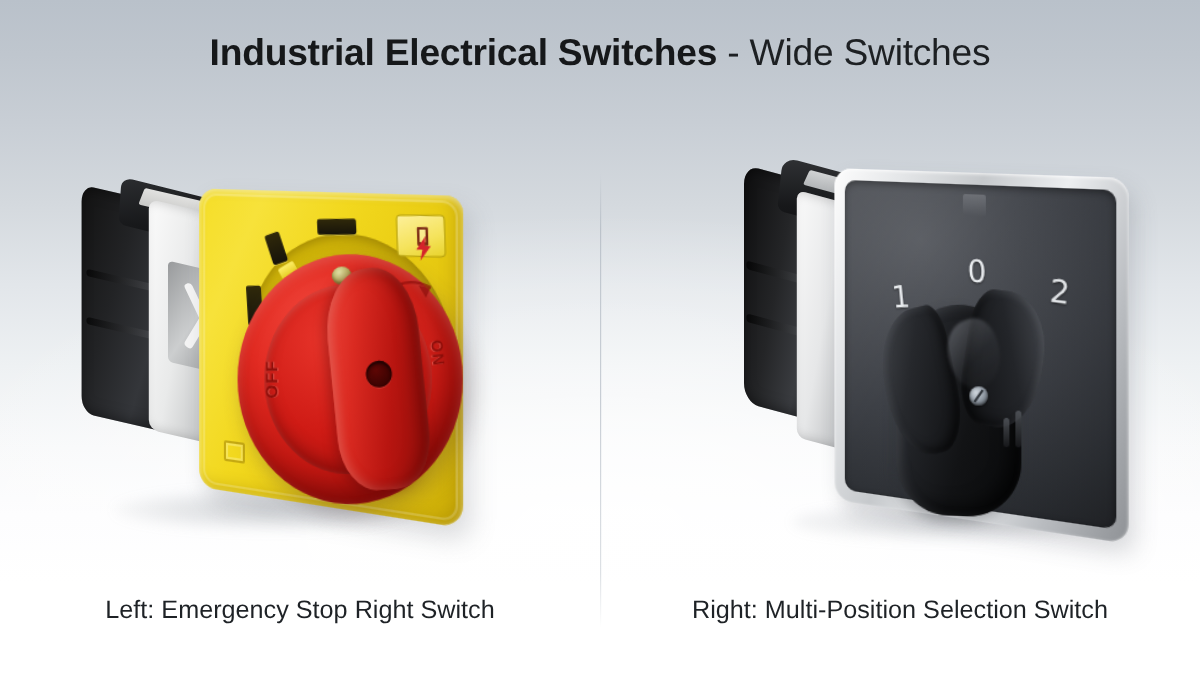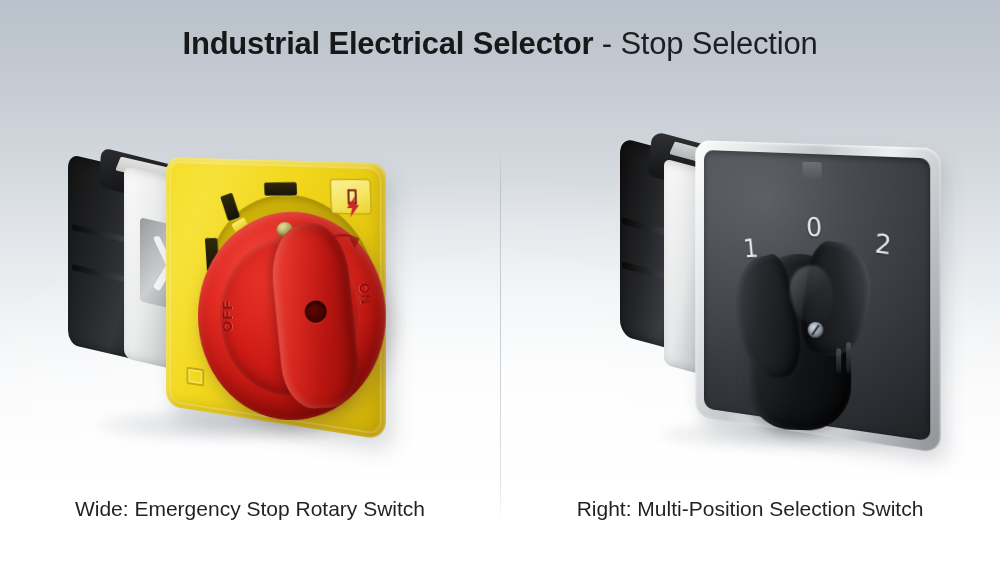--- a/index.html
+++ b/index.html
@@ -669,21 +669,21 @@
     opacity: 0.75;
   }
   .r-vent.v2 { right: 24px; top: 122px; height: 24px; }
 </style>
 </head>
 <body>
 
 <div class="stage">
 
   <div class="title-bar">
-    <span class="t-main">Industrial Electrical Selector</span><span class="t-sub"> - Stop Selection</span>
+    <span class="t-main">Industrial Electrical Switches</span><span class="t-sub"> - Wide Switches</span>
   </div>
 
   <div class="divider"></div>
 
   <div class="shadow-left"></div>
 
   <div class="prod-left">
 
     <div class="l-rear"></div>
     <div class="l-rear-top"></div>
@@ -738,21 +738,21 @@
 
       <div class="l-screw"></div>
       <div class="l-lever">
         <div class="l-lever-hole"></div>
       </div>
       <span class="l-off-text">OFF</span>
       <span class="l-on-text">ON</span>
     </div>
   </div>
 
-  <div class="caption left">Wide: Emergency Stop Rotary Switch</div>
+  <div class="caption left">Left: Emergency Stop Right Switch</div>
 
   <div class="shadow-right"></div>
 
   <div class="prod-right">
 
     <div class="r-rear"></div>
     <div class="r-rear-top"></div>
     <div class="r-rear-label"></div>
     <div class="r-rear-notch n1"></div>
     <div class="r-rear-notch n2"></div>

